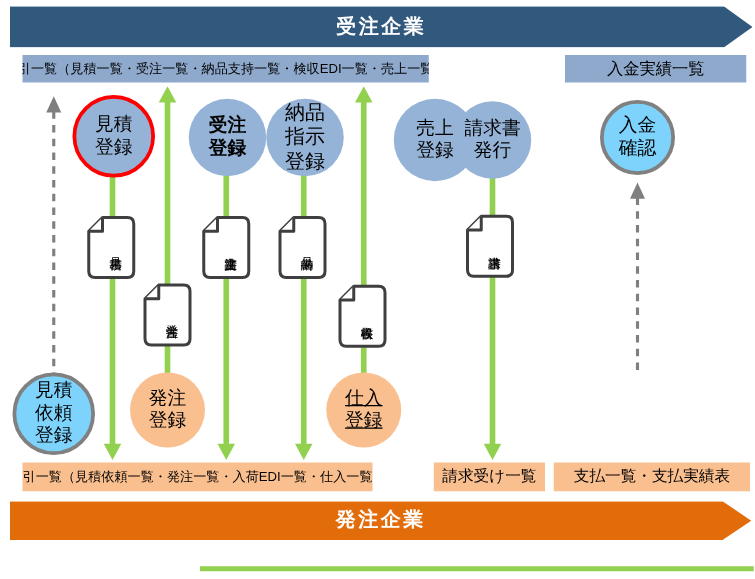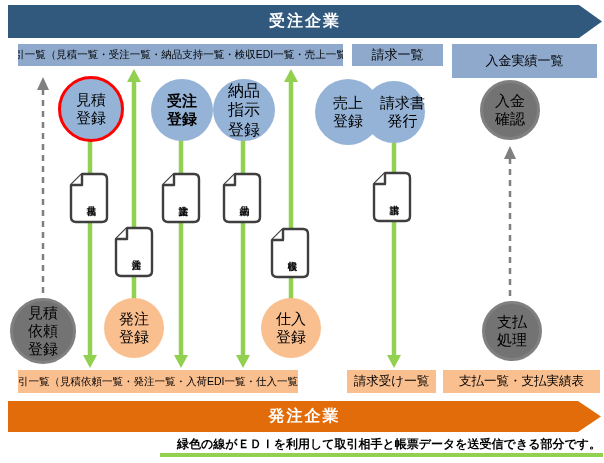--- a/index.html
+++ b/index.html
@@ -17,51 +17,51 @@
   #banner-bottom{left:8px;top:401px;width:593px;height:31px;background:#E36C0A;}
   
   .bar{
     position:absolute;display:flex;align-items:center;justify-content:center;
     text-align:center;white-space:nowrap;overflow:hidden;
   }
   .bar.blue{background:#8EA9CC;}
   .bar.orange{background:#FABF8F;}
   #hbar1{left:18px;top:44px;width:325px;height:22px;font-size:10.5px;}
   #hbar2{left:352px;top:44px;width:91px;height:22px;font-size:13px;}
-  #hbar3{left:452px;top:44px;width:145px;height:34px;font-size:13px;}
+  #hbar3{left:452px;top:44px;width:145px;height:22px;font-size:13px;}
   #fbar1{left:18px;top:370px;width:280px;height:23px;font-size:10.5px;}
   #fbar2{left:347px;top:370px;width:89px;height:23px;font-size:12.5px;}
   #fbar3{left:443px;top:370px;width:157px;height:23px;font-size:12.5px;}
   
   #connector-layer{position:absolute;left:0;top:0;z-index:1;}
   
   .doc{position:absolute;width:40px;height:52px;display:flex;align-items:center;justify-content:center;z-index:2;}
   .doc svg{position:absolute;left:0;top:0;}
   .doc span{
     position:relative;writing-mode:vertical-rl;text-orientation:upright;
     font-size:10px;line-height:1;letter-spacing:0;margin-left:4px;
   }
   
   .circle{
     position:absolute;border-radius:50%;display:flex;align-items:center;justify-content:center;
     text-align:center;font-size:15px;line-height:1.2;white-space:pre-line;z-index:3;box-sizing:border-box;
   }
   .circle.blue{background:#95B3D7;}
   .circle.orange{background:#FABF8F;}
-  .circle.white{background:#737373;border:3px solid #808080;align-items:center;}
+  .circle.white{background:#7dd3fc;border:3px solid #808080;align-items:center;}
   .circle.highlight{border:3.5px solid #FF0000;}
   #c-estimate{left:58px;top:76px;width:66px;height:66px;}
   #c-orderaccept{left:151px;top:79px;width:62px;height:62px;font-weight:bold;}
   #c-delivinst{left:213px;top:79px;width:62px;height:62px;font-size:16px;}
   #c-sales{left:315px;top:79px;width:66px;height:66px;}
-  #c-invissue{left:363px;top:81px;width:62px;height:62px;justify-content:flex-end;}
+  #c-invissue{left:363px;top:81px;width:62px;height:62px;}
   #c-deposit{left:480px;top:80px;width:60px;height:60px;}
   #c-estreq{left:10px;top:298px;width:66px;height:66px;}
   #c-order{left:104px;top:298px;width:60px;height:60px;text-align:right;}
-  #c-purchase{left:261px;top:298px;width:60px;height:60px;}
+  #c-purchase{left:261px;top:298px;width:60px;height:60px;text-decoration:underline;}
   #c-payment{left:482px;top:301px;width:60px;height:60px;}
   
   #legend-note{
     position:absolute;right:3px;top:436px;font-size:12px;font-weight:bold;white-space:nowrap;
   }
   #legend-underline{position:absolute;left:160px;top:453px;width:443px;height:4px;background:#92D050;}
 </style>
 </head>
 <body>
 
@@ -69,23 +69,20 @@
 
   <div class="banner" id="banner-top">
     <span>受注企業</span>
   </div>
   <div class="banner" id="banner-bottom">
     <span>発注企業</span>
   </div>
 
   <div class="bar blue" id="hbar1">
     <span>取引一覧（見積一覧・受注一覧・納品支持一覧・検収EDI一覧・売上一覧）</span>
-  </div>
-  <div class="bar blue" id="hbar2">
-    <span>請求一覧</span>
   </div>
   <div class="bar blue" id="hbar3">
     <span>入金実績一覧</span>
   </div>
 
   <div class="bar orange" id="fbar1">
     <span>取引一覧（見積依頼一覧・発注一覧・入荷EDI一覧・仕入一覧）</span>
   </div>
   <div class="bar orange" id="fbar3">
     <span>支払一覧・支払実績表</span>
@@ -197,21 +194,16 @@
 登録</span>
   </div>
   <div class="circle orange" id="c-order">
     <span>発注
 登録</span>
   </div>
   <div class="circle orange" id="c-purchase">
     <span>仕入
 登録</span>
   </div>
-  <div class="circle white" id="c-payment">
-    <span>支払
-処理</span>
-  </div>
-
-  <div id="legend-note">緑色の線がＥＤＩを利用して取引相手と帳票データを送受信できる部分です。</div>
+
   <div id="legend-underline"></div>
 
 </div>
 
 </body></html>

